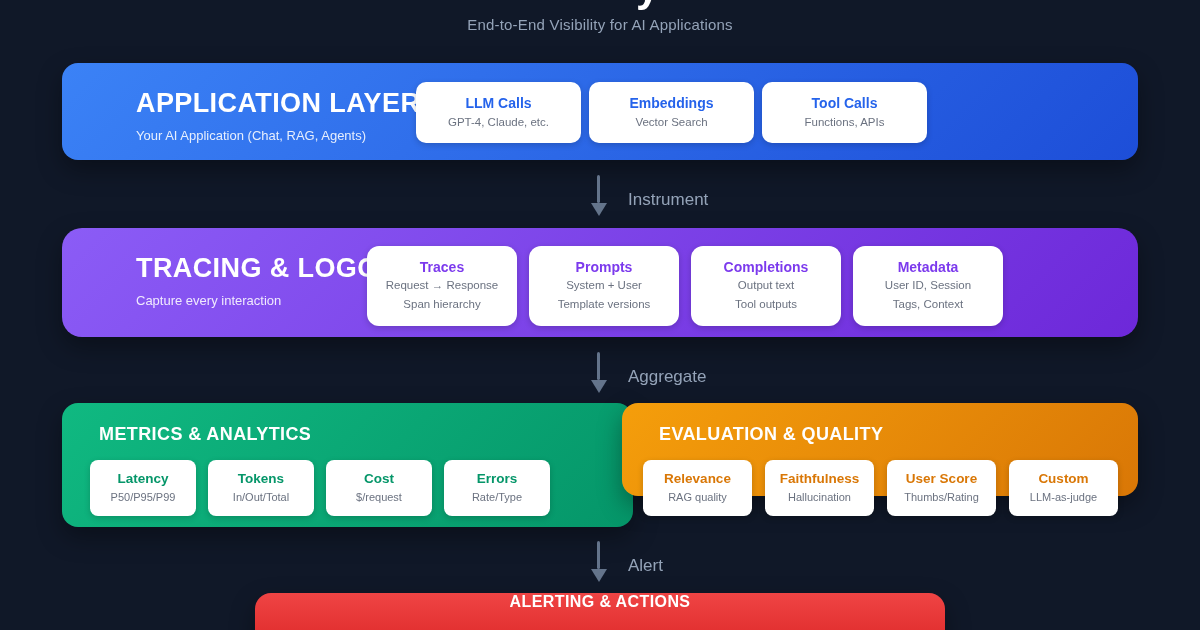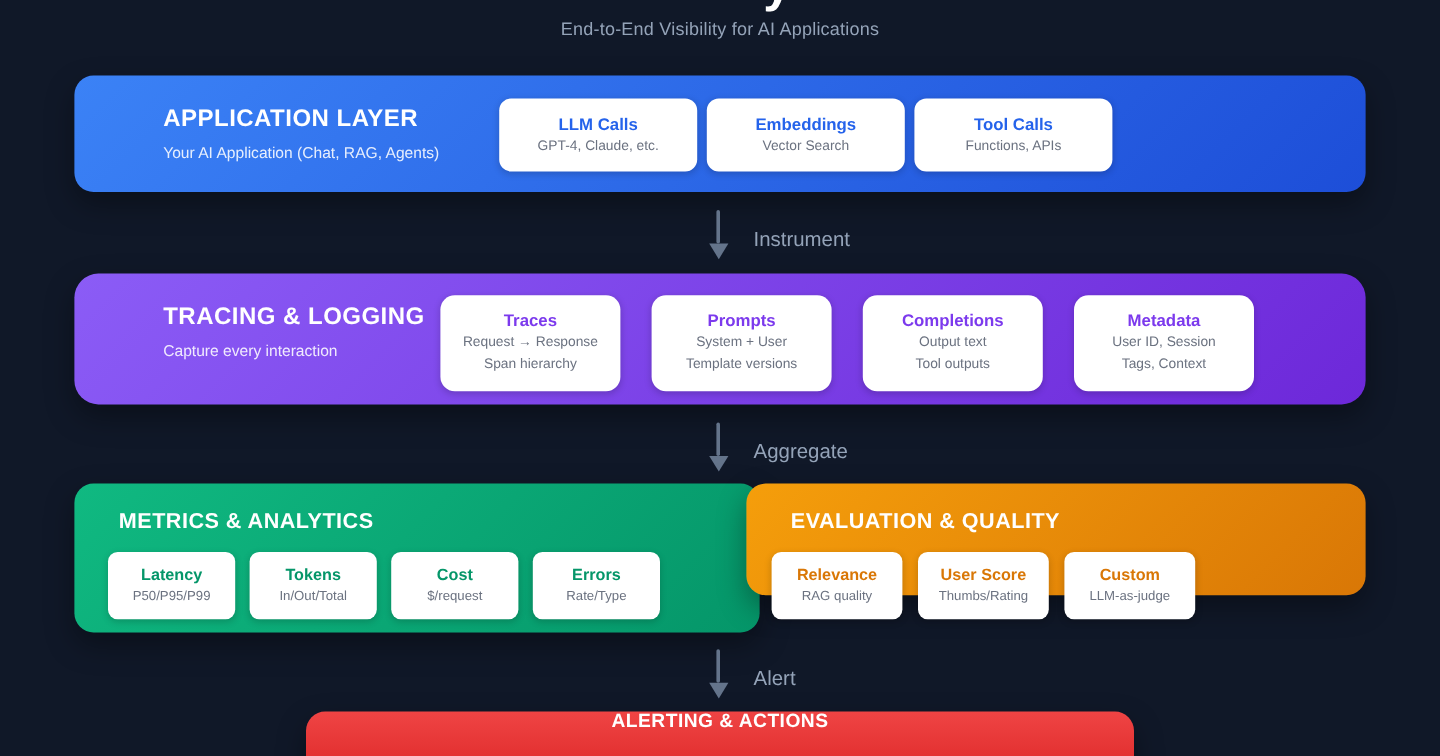--- a/index.html
+++ b/index.html
@@ -27,29 +27,29 @@
   .band.purple { left:62px;  top:228px; width:1076px; height:109px; border-radius:20px;
                  background:linear-gradient(135deg,#8b5cf6 0%,#6d28d9 100%);padding-left:28px; }
   .band.green  { left:62px;  top:403px; width:571px;  height:124px;
                  background:linear-gradient(135deg,#10b981 0%,#059669 100%); }
   .band.orange { left:622px; top:403px; width:516px;  height:93px;
                  background:linear-gradient(135deg,#f59e0b 0%,#d97706 100%); }
   .band.red    { left:255px; top:593px; width:690px;  height:60px;
                  border-radius:16px 16px 0 0; text-align:center;
                  background:linear-gradient(180deg,#ef4444 0%,#dc2626 100%); }
   .band-head { position:absolute; left:74px; top:25px; }
-  .band-head h2 { font-size:20px; font-weight:800; color:#ffffff; letter-spacing:.4px; }
+  .band-head h2 { font-size:27px; font-weight:800; color:#ffffff; letter-spacing:.4px; }
   .band-head p  { margin-top:9px; font-size:13px; color:rgba(255,255,255,.88); }
   .band-head-sm { position:absolute; left:37px; top:21px; }
   .band-head-sm h2 { font-size:18px; font-weight:800; color:#ffffff; letter-spacing:.4px; }
   .red-title { display:inline-block; font-size:16px; font-weight:800;
                color:#ffffff; letter-spacing:.4px; }
   .cards { position:absolute; display:flex; }
   .blue   .cards { left:354px; top:19px; gap:8px; }
-  .purple .cards { left:305px; top:18px; gap:26px; }
+  .purple .cards { left:305px; top:18px; gap:12px; }
   .green  .cards { left:28px;  top:57px; gap:12px; }
   .orange .cards { left:21px;  top:57px; gap:13px; }
   .card {
     background:#ffffff; border-radius:10px; text-align:center;
     box-shadow:0 2px 6px rgba(0,0,0,.18);
     display:flex; flex-direction:column; justify-content:center;
   }
   .blue   .card { width:165px; height:61px; }
   .purple .card { width:150px; height:80px; border-radius:12px; }
   .green  .card { width:106px; height:56px; border-radius:8px; }
@@ -169,20 +169,24 @@
   <section class="band orange">
     <div class="band-head-sm">
       <h2>EVALUATION &amp; QUALITY</h2>
     </div>
     <div class="cards">
       <div class="card">
         <div class="card-title">Relevance</div>
         <div class="card-line">RAG quality</div>
       </div>
       <div class="card">
+        <div class="card-title">Faithfulness</div>
+        <div class="card-line">Hallucination</div>
+      </div>
+      <div class="card">
         <div class="card-title">User Score</div>
         <div class="card-line">Thumbs/Rating</div>
       </div>
       <div class="card">
         <div class="card-title">Custom</div>
         <div class="card-line">LLM-as-judge</div>
       </div>
     </div>
   </section>
 

